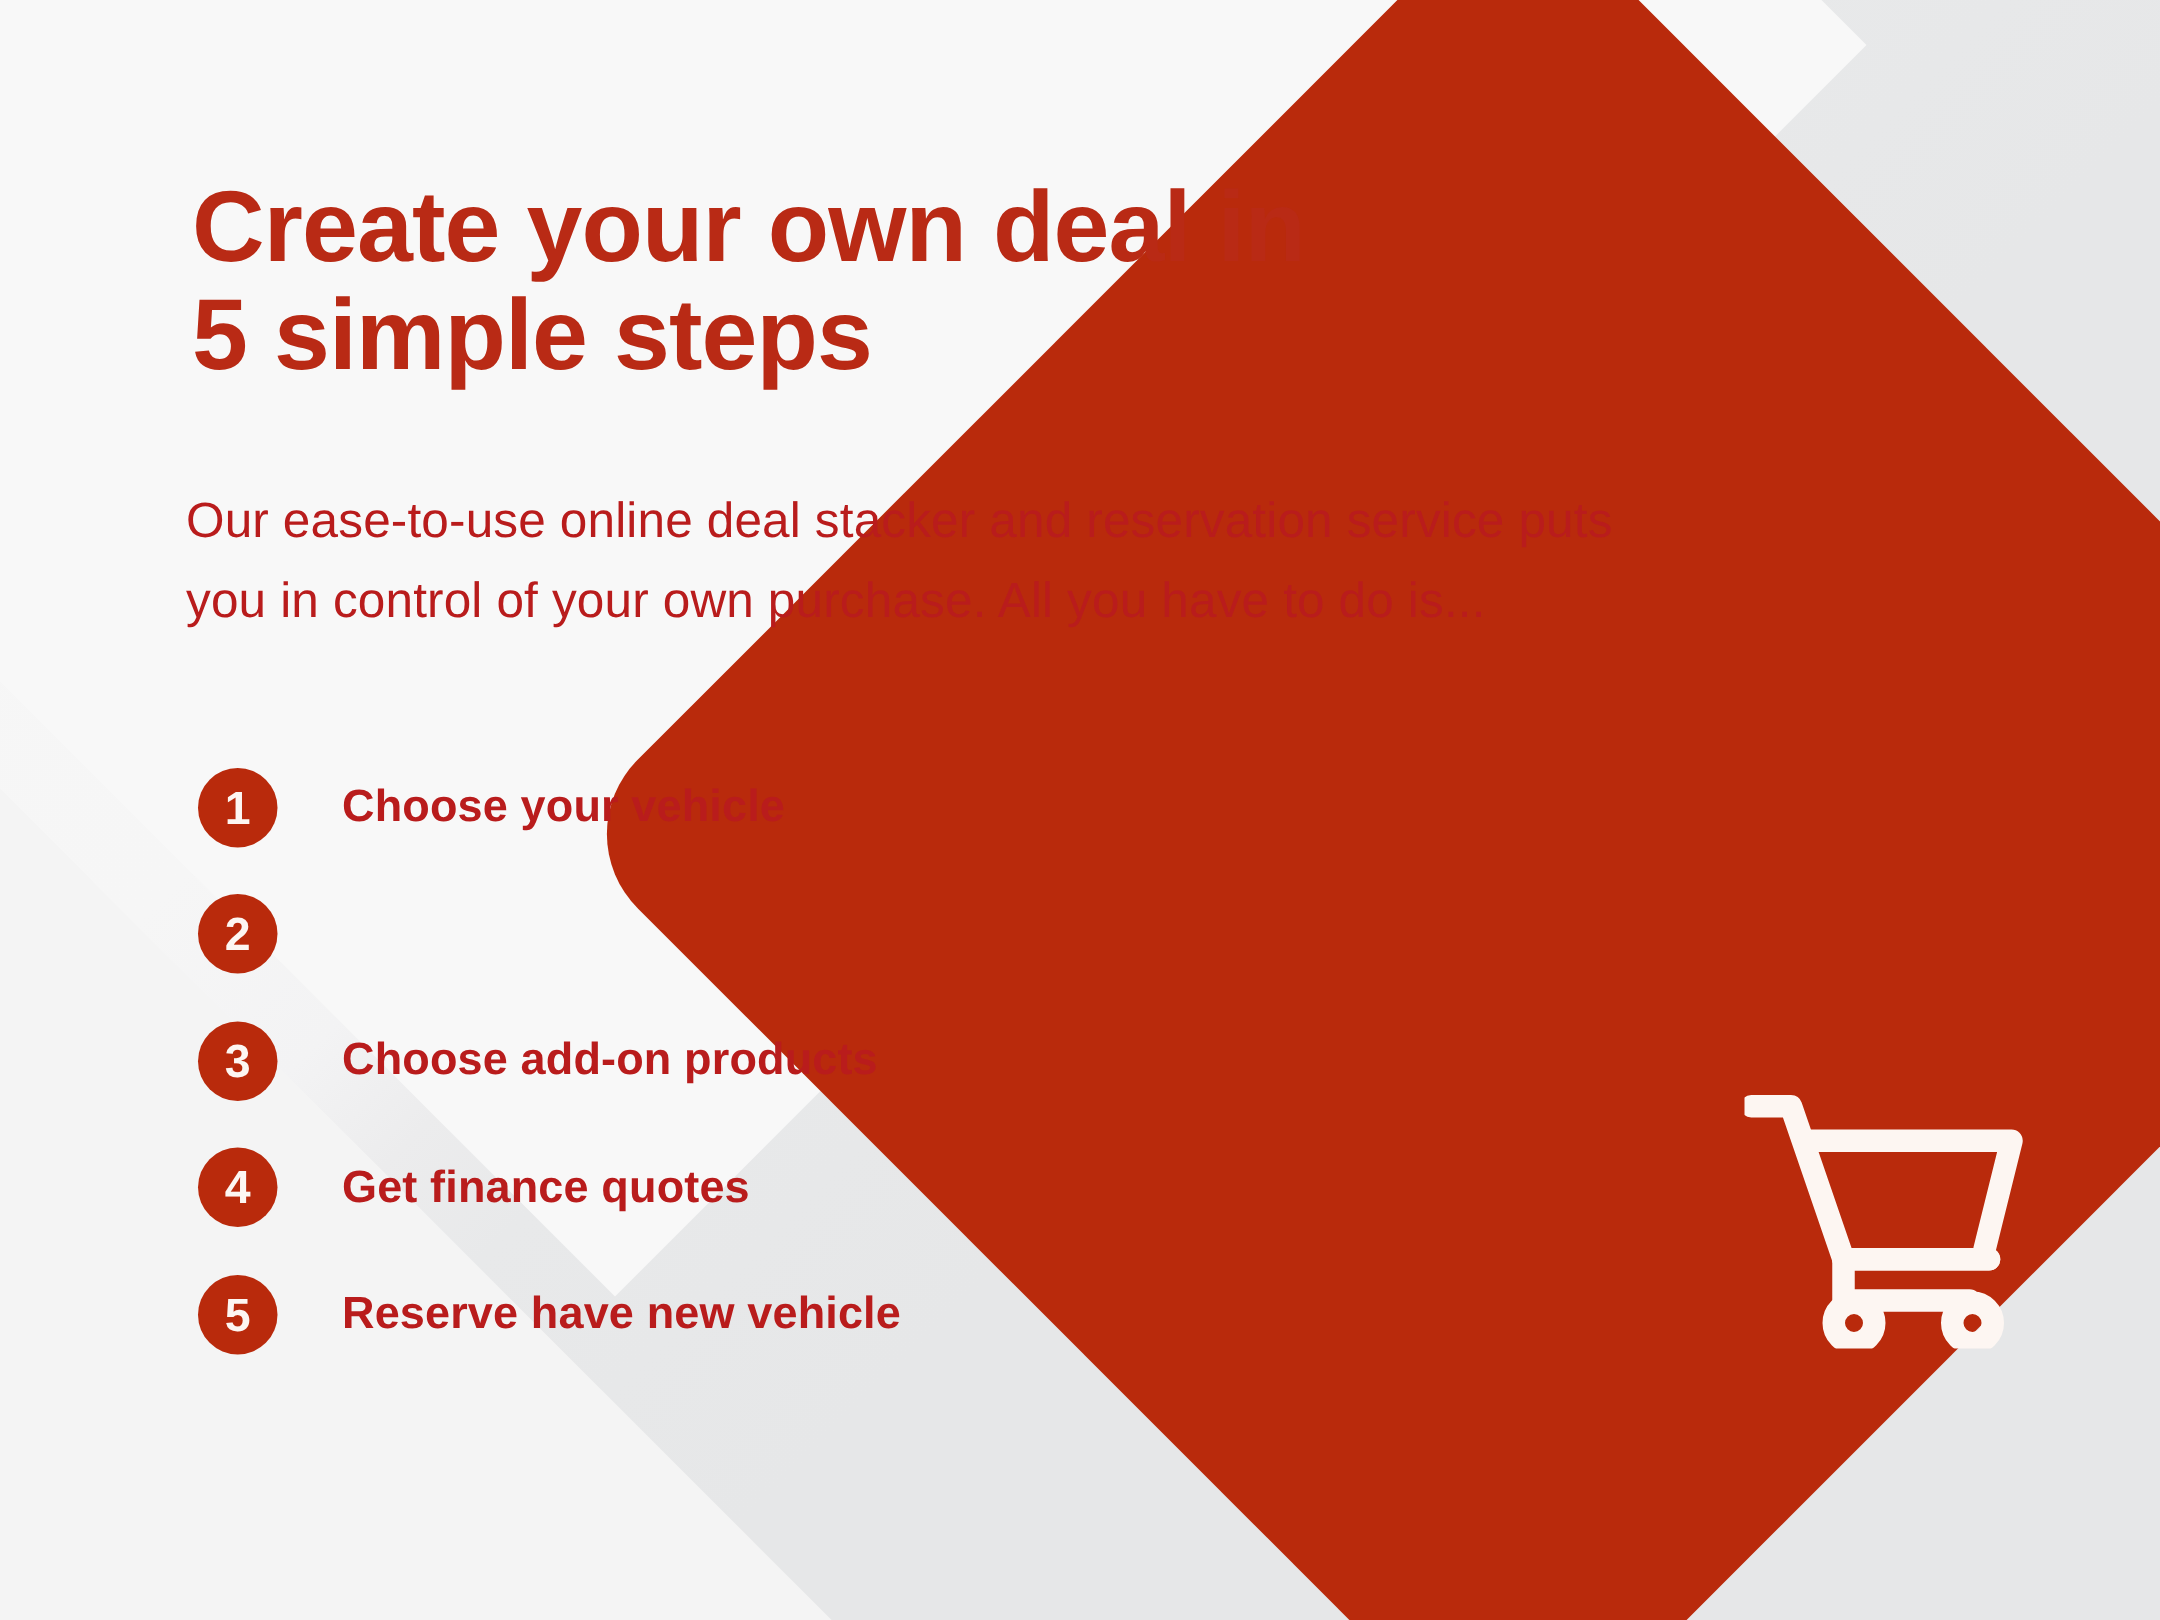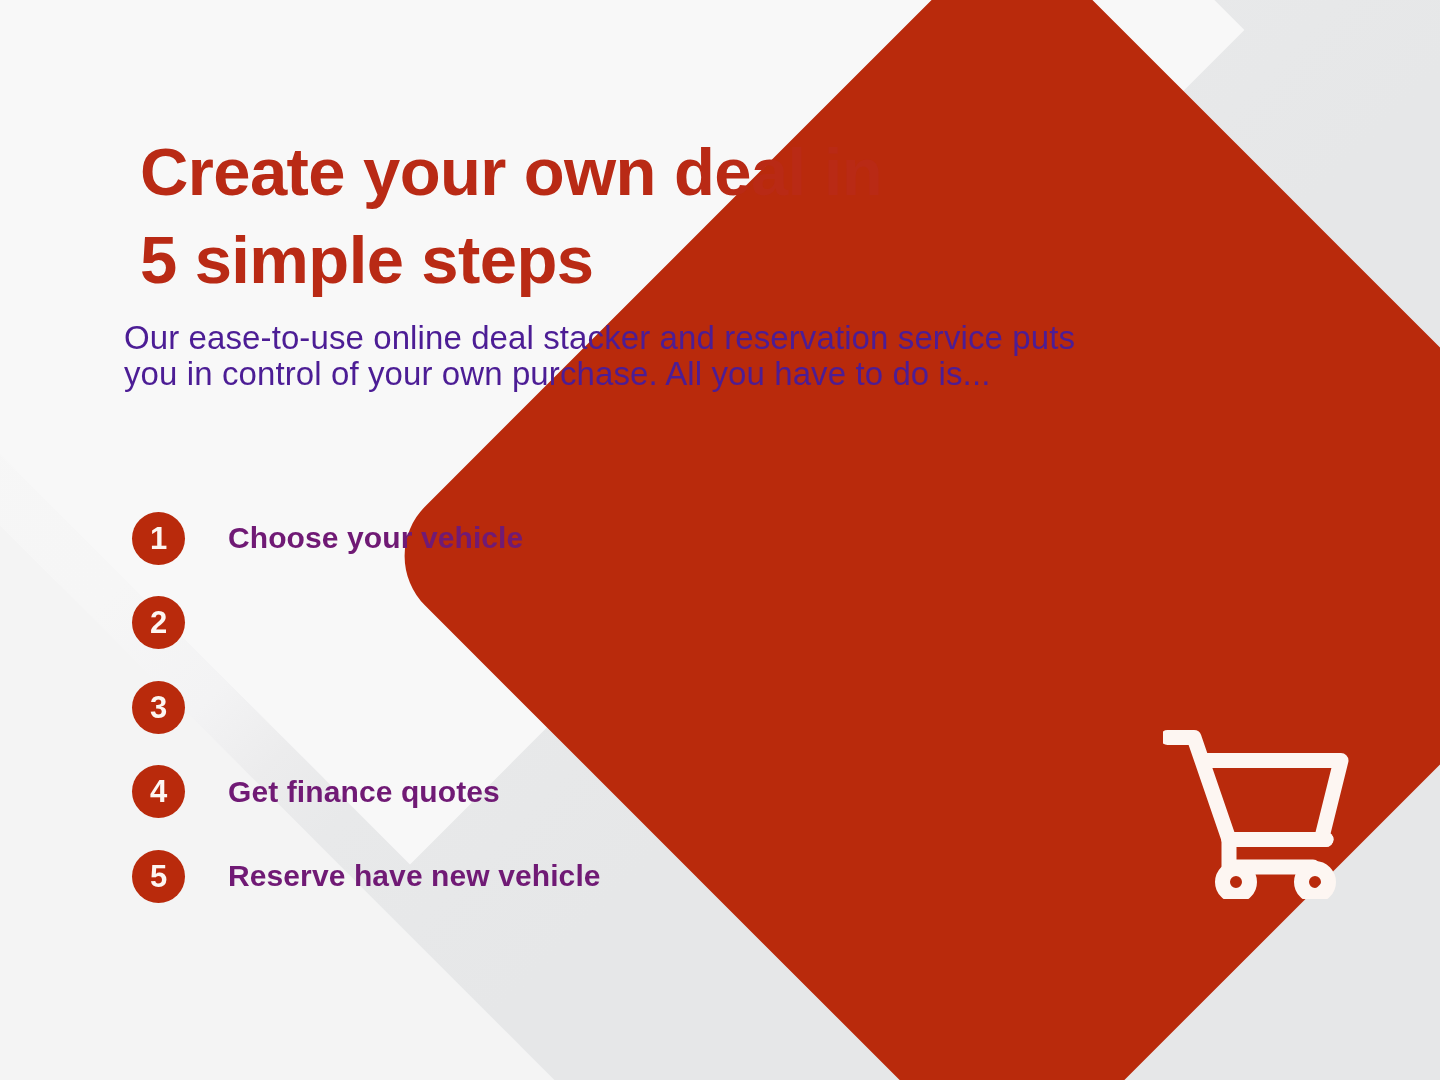--- a/index.html
+++ b/index.html
@@ -97,40 +97,40 @@
     left: 124px;
     top: 0;
     width: 1210px;
     height: 1080px;
   }
 
   .headline {
     position: absolute;
     top: 112px;
     left: 0;
-    margin: 16px;
+    margin: 4px;
     font-size: 67px;
-    line-height: 88px;
+    line-height: 72px;
     font-weight: bold;
     letter-spacing: -0.6px;
     color: #b92a15;
     white-space: pre-line;
   }
 
   .subcopy {
     position: absolute;
     top: 320px;
     left: 0;
     width: 1190px;
     margin: 0;
     font-size: 33px;
-    line-height: 36px;
+    line-height: 53px;
     font-weight: 300;
     letter-spacing: 0.1px;
-    color: #4c1d95;
+    color: #b91c1c;
     white-space: pre-line;
   }
 
   
   .steps {
     position: absolute;
     top: 496px;
     left: 8px;
     list-style: none;
     margin: 0;
@@ -153,21 +153,21 @@
     display: flex;
     align-items: center;
     justify-content: center;
     line-height: 1;
   }
   .step-label {
     margin-left: 43px;
     font-size: 30px;
     font-weight: bold;
     letter-spacing: 0.1px;
-    color: #701a75;
+    color: #b91c1c;
     white-space: nowrap;
   }
 </style>
 </head>
 <body>
 
 <div id="slide">
 
   <div class="bg-base"></div>
   <div class="bg-light"></div>
@@ -200,20 +200,21 @@
     <ol class="steps" id="steps-list">
         <li class="step">
           <span class="step-badge">1</span>
           <span class="step-label">Choose your vehicle</span>
         </li>
         <li class="step">
           <span class="step-badge">2</span>
         </li>
         <li class="step">
           <span class="step-badge">3</span>
+          <span class="step-label">Choose add-on products</span>
         </li>
         <li class="step">
           <span class="step-badge">4</span>
           <span class="step-label">Get finance quotes</span>
         </li>
         <li class="step">
           <span class="step-badge">5</span>
           <span class="step-label">Reserve have new vehicle</span>
         </li>
       </ol>

